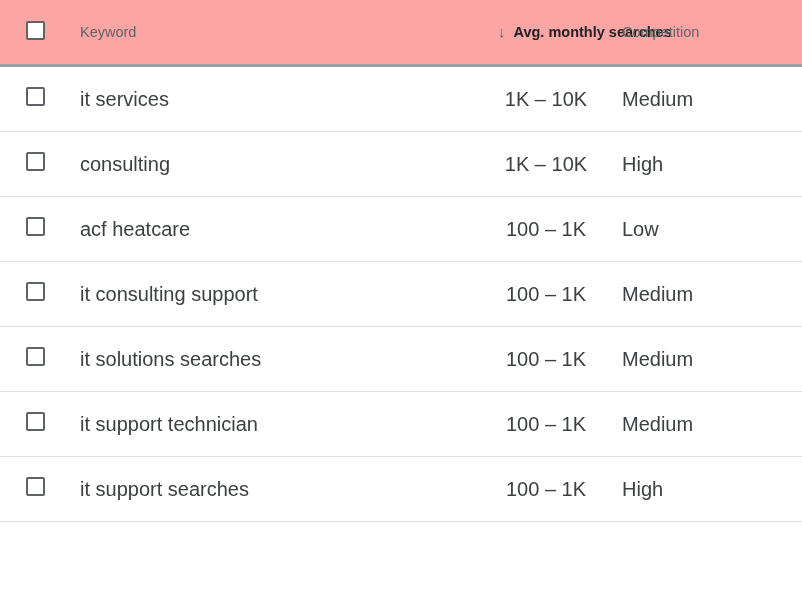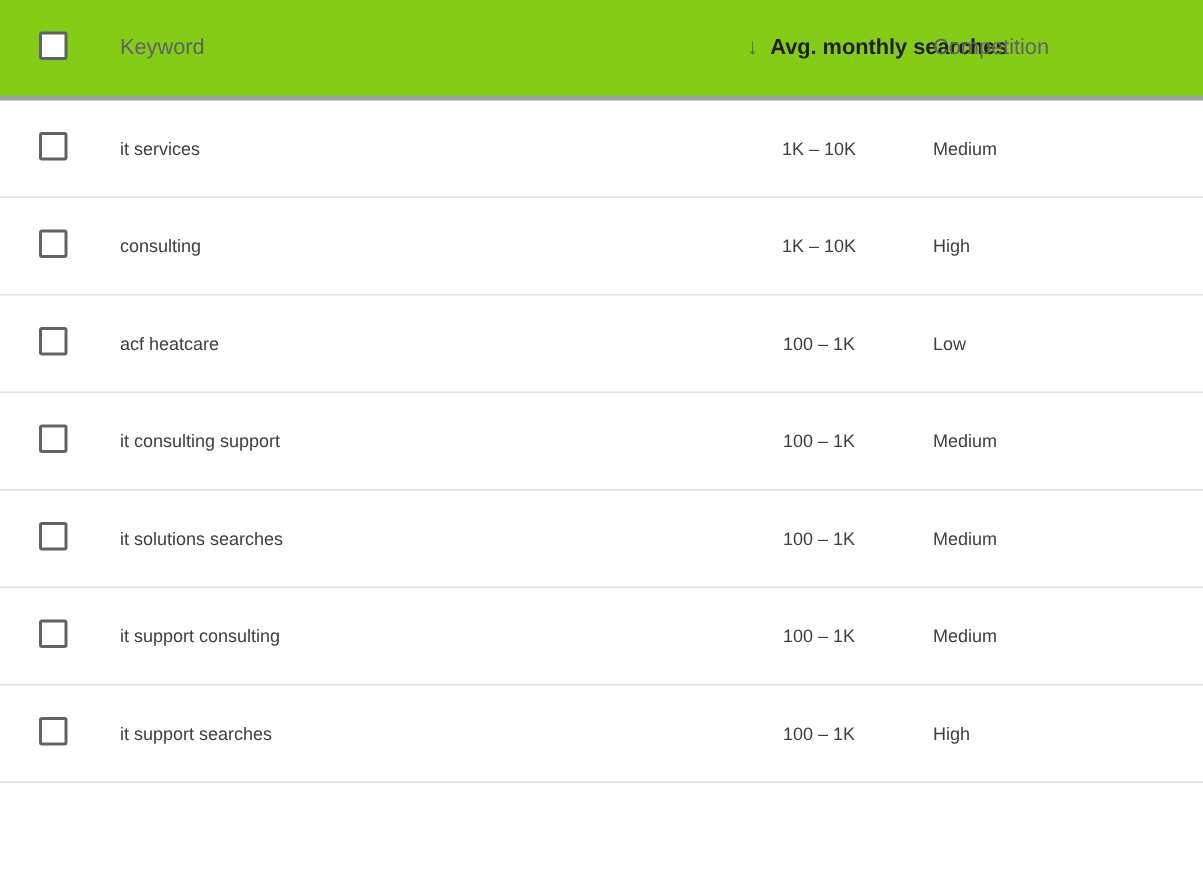--- a/index.html
+++ b/index.html
@@ -28,33 +28,33 @@
 
   thead th {
     height: 64px;
     padding: 0;
     vertical-align: middle;
     font-weight: normal;
     font-size: 14.5px;
     color: #5f6368;
     text-align: left;
     border-bottom: 3px solid #9aa0a6;
-    background: #84cc16;
+    background: #fca5a5;
   }
 
   thead th.sorted {
     color: #202124;
     font-weight: bold;
   }
 
   tbody td {
     height: 64px;
     padding: 0;
     vertical-align: middle;
-    font-size: 12px;
+    font-size: 20px;
     color: #3c4043;
     border-bottom: 1px solid #e0e0e0;
     background: #ffffff;
   }
 
   .cell-check {
     padding-left: 26px;
   }
 
   .checkbox {
@@ -176,21 +176,21 @@
         <span class="checkbox"></span>
       </td>
       <td class="cell-keyword">it solutions searches</td>
       <td class="cell-searches">100 – 1K</td>
       <td class="cell-competition">Medium</td>
     </tr>
     <tr>
       <td class="cell-check">
         <span class="checkbox"></span>
       </td>
-      <td class="cell-keyword">it support consulting</td>
+      <td class="cell-keyword">it support technician</td>
       <td class="cell-searches">100 – 1K</td>
       <td class="cell-competition">Medium</td>
     </tr>
     <tr>
       <td class="cell-check">
         <span class="checkbox"></span>
       </td>
       <td class="cell-keyword">it support searches</td>
       <td class="cell-searches">100 – 1K</td>
       <td class="cell-competition">High</td>

